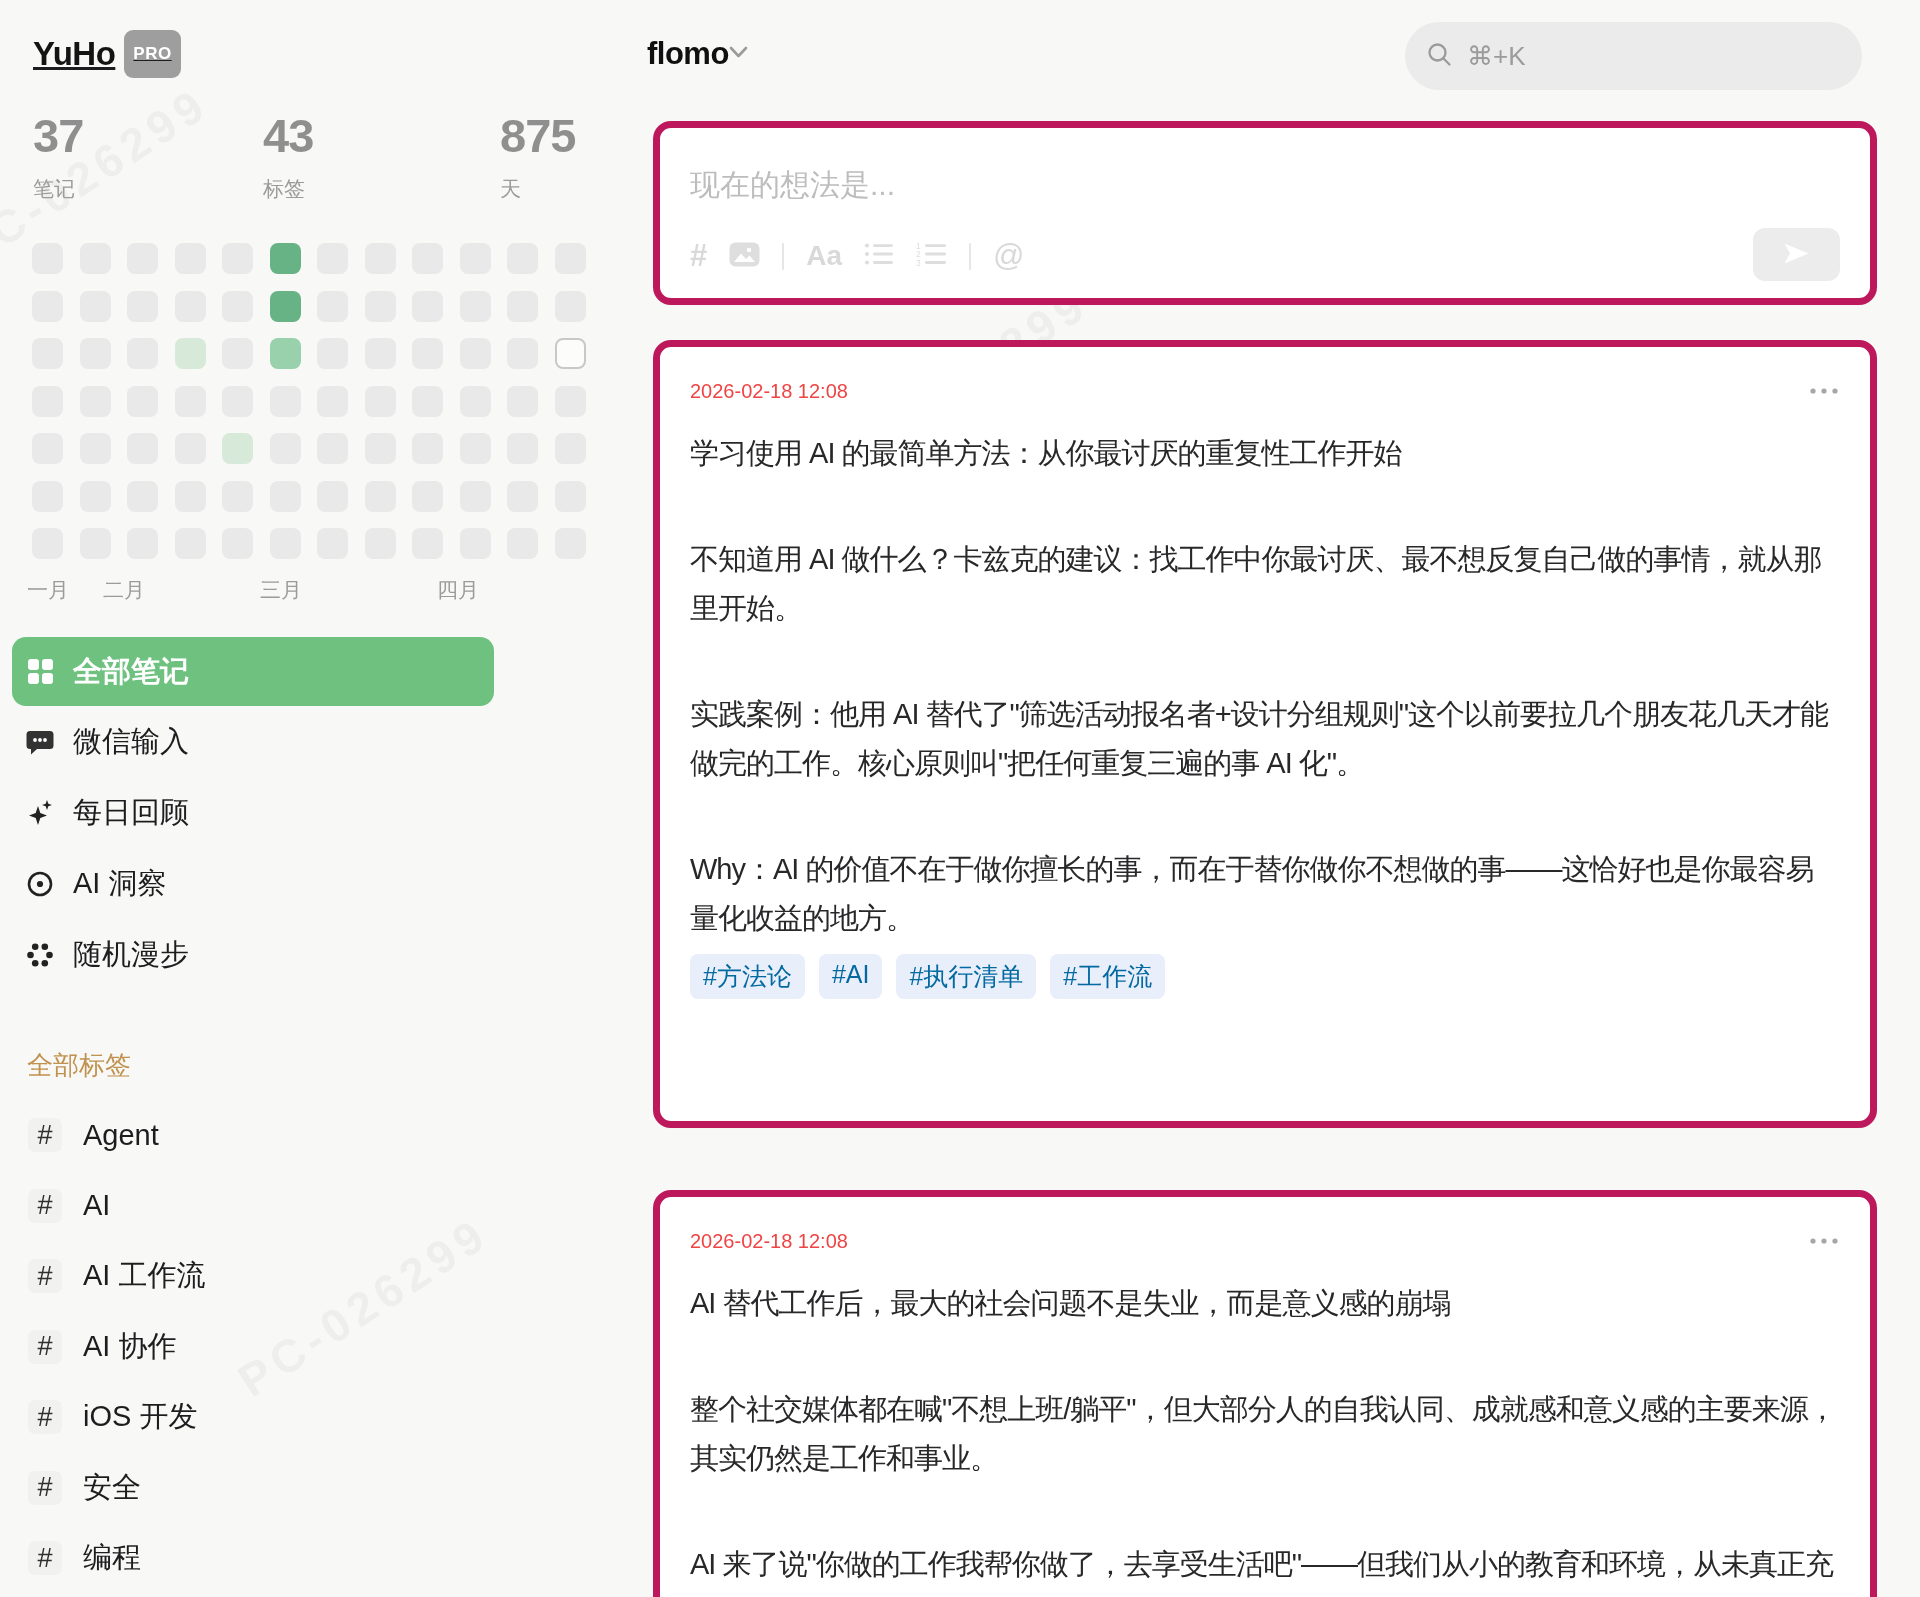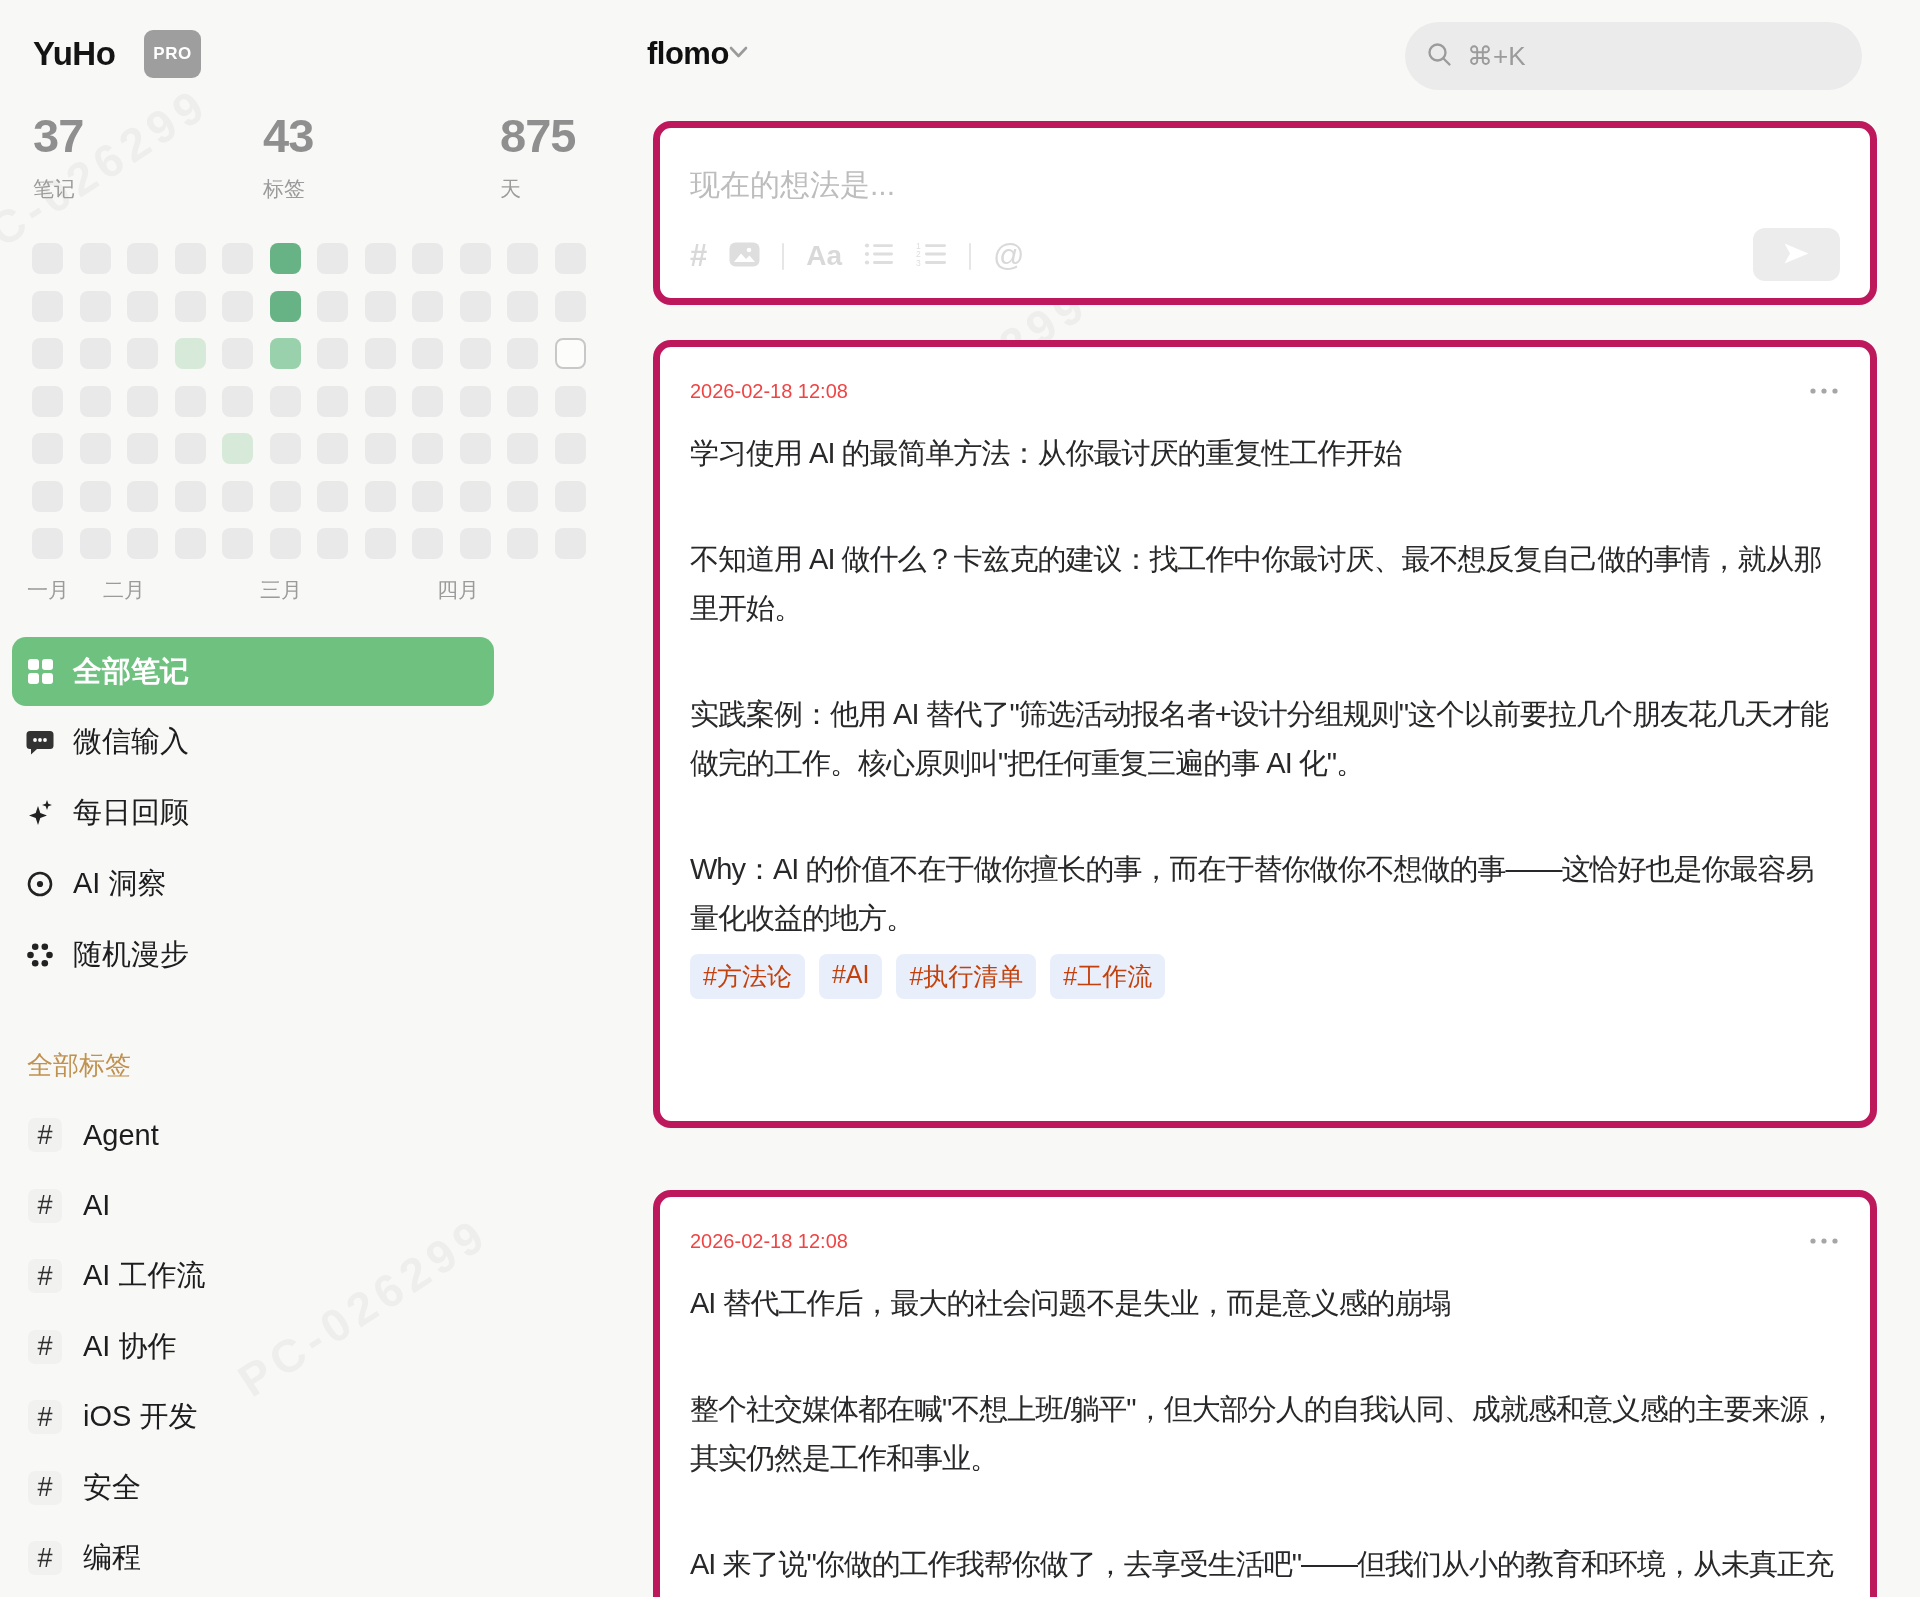--- a/index.html
+++ b/index.html
@@ -10,21 +10,21 @@
     font-family:"Liberation Sans", sans-serif;
     color:#1d1d1f;
   }
   
   .wm {
     position:absolute; font-size:46px; font-weight:700; letter-spacing:6px;
     color:rgba(110,110,110,0.07); transform:rotate(-33deg); white-space:nowrap;
     pointer-events:none;
   }
   
-  .brand { position:absolute; left:33px; top:30px; display:flex; align-items:center; gap:29px; }
+  .brand { position:absolute; left:33px; top:30px; display:flex; align-items:center; gap:9px;text-decoration:underline; }
   .brand-name { font-size:33px; font-weight:800; color:#141414; letter-spacing:-0.5px; }
   .brand-badge { background:#9e9e9e; color:#fff; font-size:17px; font-weight:700;
     padding:14px 9px; border-radius:9px; letter-spacing:0.5px; }
   .stat { position:absolute; top:108px; }
   .stat-value { font-size:47px; font-weight:700; color:#8f8f8f; letter-spacing:-1px; }
   .stat-label { font-size:21px; color:#9b9b9b; margin-top:12px; }
   .heatmap {
     position:absolute; left:32px; top:243px;
     display:grid; grid-template-columns:repeat(12,31px); grid-auto-rows:31px; gap:16.5px;
   }
@@ -87,21 +87,21 @@
   .note-time { font-size:20px; color:#ef4444; }
   .note-menu { background:none; border:none; display:flex; align-items:center; }
   .note-body { margin-top:25px; }
   .note-body p {
     font-size:29px; line-height:49px; letter-spacing:-1px; color:#28282a;
     margin-bottom:57px;
   }
   .note-body p:last-child { margin-bottom:0; }
   .chips { display:flex; gap:14px; margin-top:11px; }
   .chip {
-    background:#e9eefb; color:#c2410c; font-size:25px;
+    background:#e9eefb; color:#0369a1; font-size:25px;
     padding:6px 13px; border-radius:8px;
   }
 </style>
 </head>
 <body>
 
 <span class="wm" style="left:-60px; top:150px;">PC-026299</span>
 <span class="wm" style="left:820px; top:350px;">PC-026299</span>
 <span class="wm" style="left:220px; top:1280px;">PC-026299</span>
 <span class="wm" style="left:1090px; top:990px;">PC-026299</span>

